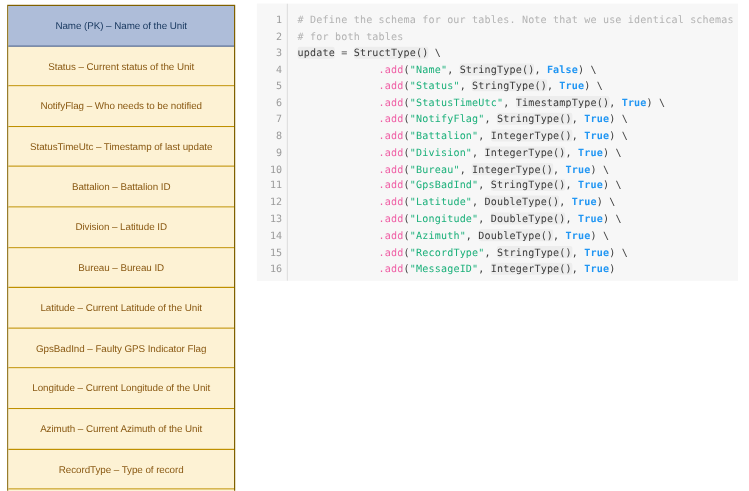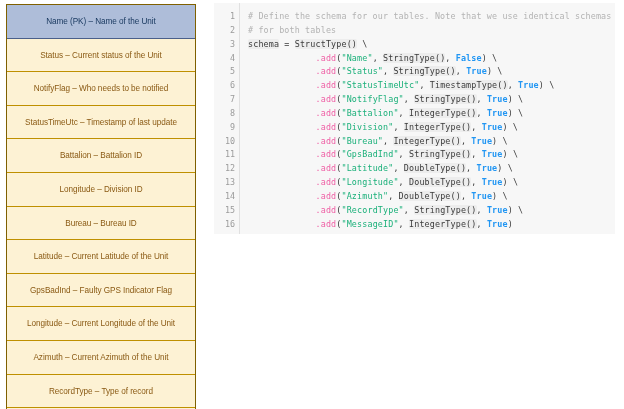--- a/index.html
+++ b/index.html
@@ -107,21 +107,21 @@
 </head>
 <body>
 
 <div id="schema-table">
   <div class="schema-row header-row">Name (PK) – Name of the Unit</div>
   <div id="schema-rows">
       <div class="schema-row">Status – Current status of the Unit</div>
       <div class="schema-row">NotifyFlag – Who needs to be notified</div>
       <div class="schema-row">StatusTimeUtc – Timestamp of last update</div>
       <div class="schema-row">Battalion – Battalion ID</div>
-      <div class="schema-row">Longitude – Division ID</div>
+      <div class="schema-row">Division – Latitude ID</div>
       <div class="schema-row">Bureau – Bureau ID</div>
       <div class="schema-row">Latitude – Current Latitude of the Unit</div>
       <div class="schema-row">GpsBadInd – Faulty GPS Indicator Flag</div>
       <div class="schema-row">Longitude – Current Longitude of the Unit</div>
       <div class="schema-row">Azimuth – Current Azimuth of the Unit</div>
       <div class="schema-row">RecordType – Type of record</div>
       <div class="schema-row">MessageID – Message Identifier</div>
     </div>
 </div>
 
@@ -140,21 +140,21 @@
       <span class="gutter-num">11</span>
       <span class="gutter-num">12</span>
       <span class="gutter-num">13</span>
       <span class="gutter-num">14</span>
       <span class="gutter-num">15</span>
       <span class="gutter-num">16</span>
     </div>
   <div id="code-lines">
       <span class="code-line"><span class="tok-comment"># Define the schema for our tables. Note that we use identical schemas</span></span>
       <span class="code-line"><span class="tok-comment"># for both tables</span></span>
-      <span class="code-line"><span class="tok-name">schema</span><span class="tok-plain"> = </span><span class="tok-type">StructType()</span><span class="tok-cont"> \</span></span>
+      <span class="code-line"><span class="tok-name">update</span><span class="tok-plain"> = </span><span class="tok-type">StructType()</span><span class="tok-cont"> \</span></span>
       <span class="code-line"><span class="tok-plain">             </span><span class="tok-method">.add</span><span class="tok-punct">(</span><span class="tok-string">"Name"</span><span class="tok-punct">, </span><span class="tok-type">StringType()</span><span class="tok-punct">, </span><span class="tok-bool">False</span><span class="tok-punct">)</span><span class="tok-cont"> \</span></span>
       <span class="code-line"><span class="tok-plain">             </span><span class="tok-method">.add</span><span class="tok-punct">(</span><span class="tok-string">"Status"</span><span class="tok-punct">, </span><span class="tok-type">StringType()</span><span class="tok-punct">, </span><span class="tok-bool">True</span><span class="tok-punct">)</span><span class="tok-cont"> \</span></span>
       <span class="code-line"><span class="tok-plain">             </span><span class="tok-method">.add</span><span class="tok-punct">(</span><span class="tok-string">"StatusTimeUtc"</span><span class="tok-punct">, </span><span class="tok-type">TimestampType()</span><span class="tok-punct">, </span><span class="tok-bool">True</span><span class="tok-punct">)</span><span class="tok-cont"> \</span></span>
       <span class="code-line"><span class="tok-plain">             </span><span class="tok-method">.add</span><span class="tok-punct">(</span><span class="tok-string">"NotifyFlag"</span><span class="tok-punct">, </span><span class="tok-type">StringType()</span><span class="tok-punct">, </span><span class="tok-bool">True</span><span class="tok-punct">)</span><span class="tok-cont"> \</span></span>
       <span class="code-line"><span class="tok-plain">             </span><span class="tok-method">.add</span><span class="tok-punct">(</span><span class="tok-string">"Battalion"</span><span class="tok-punct">, </span><span class="tok-type">IntegerType()</span><span class="tok-punct">, </span><span class="tok-bool">True</span><span class="tok-punct">)</span><span class="tok-cont"> \</span></span>
       <span class="code-line"><span class="tok-plain">             </span><span class="tok-method">.add</span><span class="tok-punct">(</span><span class="tok-string">"Division"</span><span class="tok-punct">, </span><span class="tok-type">IntegerType()</span><span class="tok-punct">, </span><span class="tok-bool">True</span><span class="tok-punct">)</span><span class="tok-cont"> \</span></span>
       <span class="code-line"><span class="tok-plain">             </span><span class="tok-method">.add</span><span class="tok-punct">(</span><span class="tok-string">"Bureau"</span><span class="tok-punct">, </span><span class="tok-type">IntegerType()</span><span class="tok-punct">, </span><span class="tok-bool">True</span><span class="tok-punct">)</span><span class="tok-cont"> \</span></span>
       <span class="code-line"><span class="tok-plain">             </span><span class="tok-method">.add</span><span class="tok-punct">(</span><span class="tok-string">"GpsBadInd"</span><span class="tok-punct">, </span><span class="tok-type">StringType()</span><span class="tok-punct">, </span><span class="tok-bool">True</span><span class="tok-punct">)</span><span class="tok-cont"> \</span></span>
       <span class="code-line"><span class="tok-plain">             </span><span class="tok-method">.add</span><span class="tok-punct">(</span><span class="tok-string">"Latitude"</span><span class="tok-punct">, </span><span class="tok-type">DoubleType()</span><span class="tok-punct">, </span><span class="tok-bool">True</span><span class="tok-punct">)</span><span class="tok-cont"> \</span></span>
       <span class="code-line"><span class="tok-plain">             </span><span class="tok-method">.add</span><span class="tok-punct">(</span><span class="tok-string">"Longitude"</span><span class="tok-punct">, </span><span class="tok-type">DoubleType()</span><span class="tok-punct">, </span><span class="tok-bool">True</span><span class="tok-punct">)</span><span class="tok-cont"> \</span></span>

